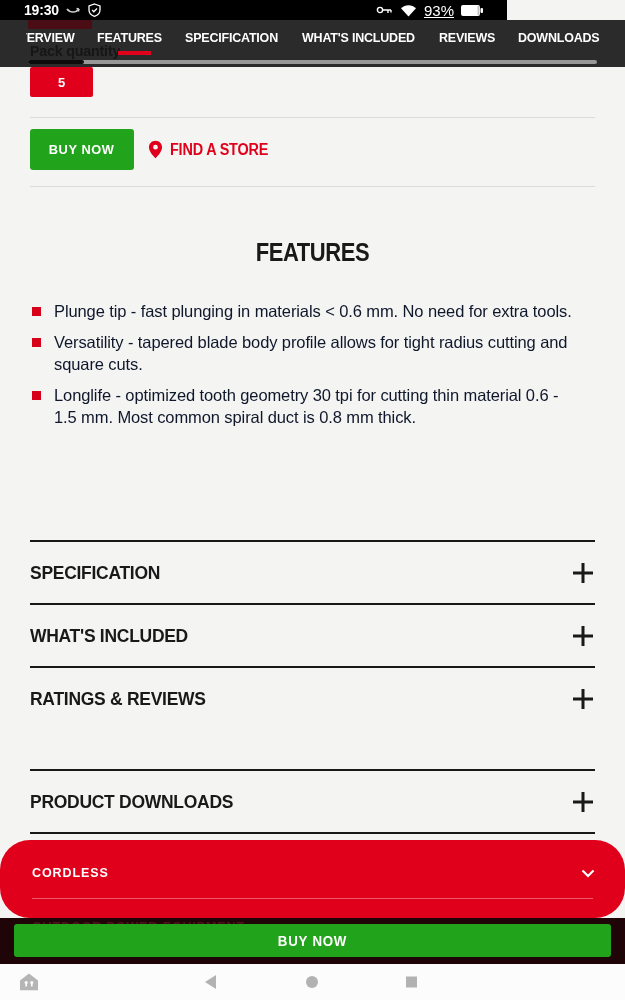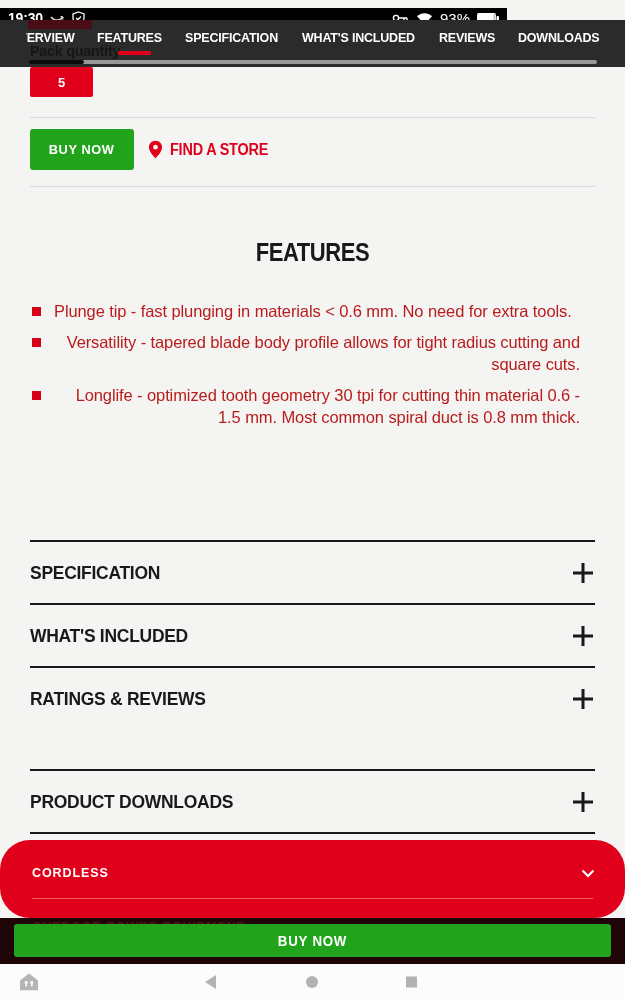--- a/index.html
+++ b/index.html
@@ -6,21 +6,21 @@
   .screen{
     position:relative;width:625px;height:1000px;margin:0 auto;
     background:#f4f4f3;overflow:hidden;
     font-family:"Liberation Sans", sans-serif;
     -webkit-font-smoothing:antialiased;
   }
   
   .status-bar{
     position:absolute;top:0;left:0;width:507px;height:20px;background:#000;
     display:flex;align-items:center;justify-content:space-between;
-    padding:0 8px;box-sizing:border-box;color:#fff;margin-top:8px;
+    padding:0 24px;box-sizing:border-box;color:#fff;
   }
   .sb-group{display:flex;align-items:center;gap:7px;}
   .sb-time{font-size:14px;font-weight:600;letter-spacing:-0.2px;}
   .sb-pct{font-size:15px;font-weight:400;text-decoration:underline;}
   .sb-ic{display:block;}
   
   .nav{
     position:absolute;top:20px;left:0;width:625px;height:47px;background:#2b2b2b;
     overflow:hidden;
   }
@@ -62,21 +62,21 @@
     transform:scaleX(0.9);transform-origin:left center;
   }
   
   .features-title{
     position:absolute;left:0;top:238px;width:625px;text-align:center;color:#191919;
     font-size:25px;font-weight:800;letter-spacing:-0.5px;transform:scaleX(0.88);
   }
   .bullets{position:absolute;left:32px;top:300px;width:548px;}
   .bullet{display:flex;gap:13px;margin-bottom:9px;}
   .bullet-sq{flex:0 0 9px;width:9px;height:9px;background:#d70019;margin-top:7px;}
-  .bullet-txt{font-size:16.5px;line-height:22px;color:#b91c1c;letter-spacing:-0.1px;text-align:right;}
+  .bullet-txt{font-size:16.5px;line-height:22px;color:#0f172a;letter-spacing:-0.1px;}
   
   .accordions{position:absolute;left:30px;right:30px;top:540px;}
   .acc-row{
     height:61px;border-top:2px solid #181818;display:flex;align-items:center;
     justify-content:space-between;cursor:pointer;
   }
   .acc-row:last-child{border-bottom:2px solid #181818;margin-top:40px;}
   .acc-label{
     color:#191919;font-size:19px;font-weight:800;letter-spacing:-0.3px;
     transform:scaleX(0.92);transform-origin:left center;

